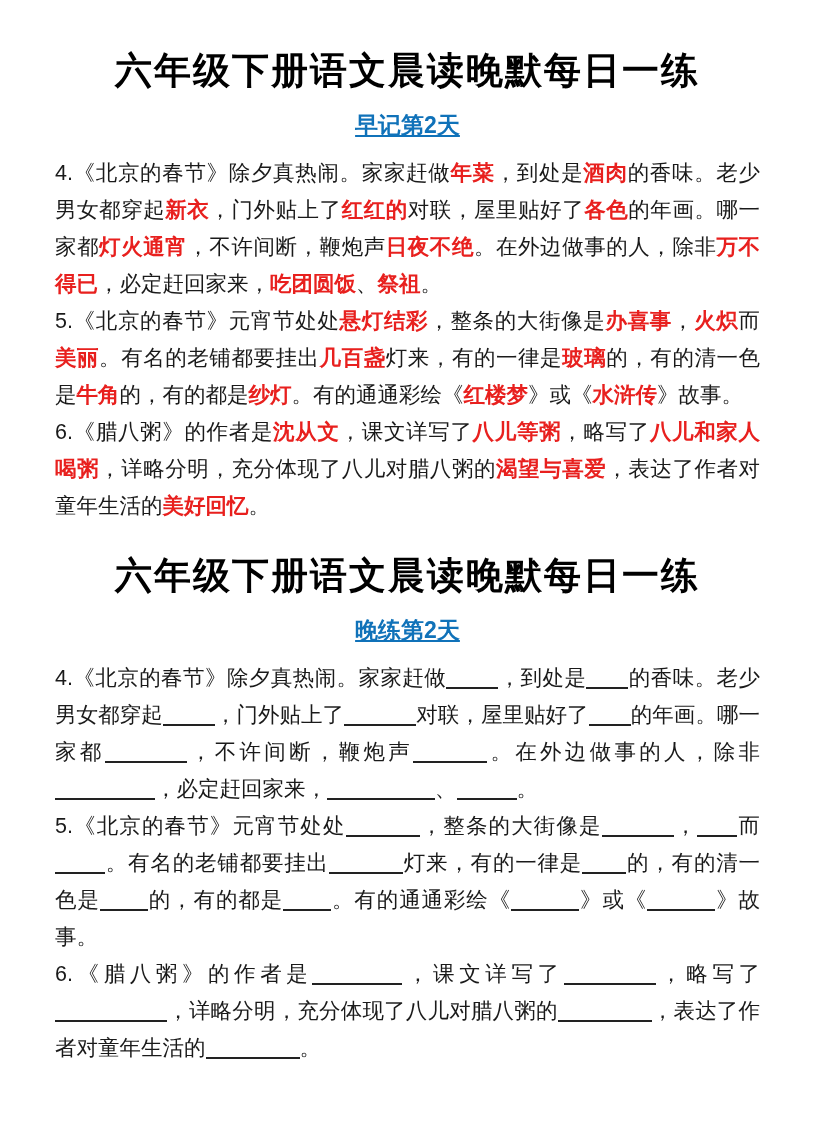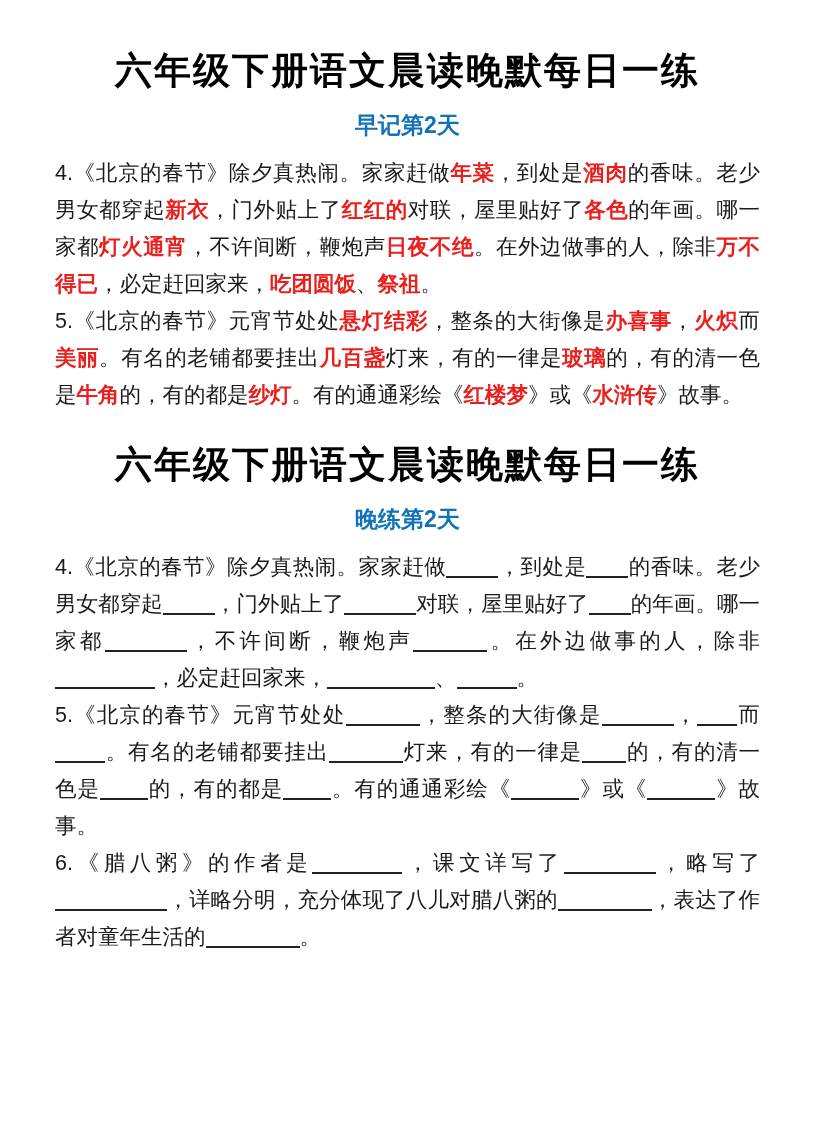--- a/index.html
+++ b/index.html
@@ -26,20 +26,21 @@
     letter-spacing:2px;
     color:#000;
     margin-bottom:14px;
   }
   h2.ws-subtitle{
     text-align:center;
     font-size:23px;
     font-weight:bold;
     color:var(--blue);
     margin-bottom:14px;
+    text-decoration:underline;
   }
   section + section{margin-top:26px;}
   .passages p.passage{
     font-size:21.5px;
     line-height:37px;
     text-align:justify;
     text-justify:inter-ideograph;
     color:var(--ink);
   }
   .passages p.passage span.hl{
@@ -60,20 +61,21 @@
 <body>
 
 <div class="page">
 
   <section>
     <h1 class="ws-title">六年级下册语文晨读晚默每日一练</h1>
     <h2 class="ws-subtitle">早记第2天</h2>
     <div class="passages">
         <p class="passage"><span>4.《北京的春节》除夕真热闹。家家赶做</span><span class="hl">年菜</span><span>，到处是</span><span class="hl">酒肉</span><span>的香味。老少男女都穿起</span><span class="hl">新衣</span><span>，门外贴上了</span><span class="hl">红红的</span><span>对联，屋里贴好了</span><span class="hl">各色</span><span>的年画。哪一家都</span><span class="hl">灯火通宵</span><span>，不许间断，鞭炮声</span><span class="hl">日夜不绝</span><span>。在外边做事的人，除非</span><span class="hl">万不得已</span><span>，必定赶回家来，</span><span class="hl">吃团圆饭</span><span>、</span><span class="hl">祭祖</span><span>。</span></p>
         <p class="passage"><span>5.《北京的春节》元宵节处处</span><span class="hl">悬灯结彩</span><span>，整条的大街像是</span><span class="hl">办喜事</span><span>，</span><span class="hl">火炽</span><span>而</span><span class="hl">美丽</span><span>。有名的老铺都要挂出</span><span class="hl">几百盏</span><span>灯来，有的一律是</span><span class="hl">玻璃</span><span>的，有的清一色是</span><span class="hl">牛角</span><span>的，有的都是</span><span class="hl">纱灯</span><span>。有的通通彩绘《</span><span class="hl">红楼梦</span><span>》或《</span><span class="hl">水浒传</span><span>》故事。</span></p>
+        <p class="passage"><span>6.《腊八粥》的作者是</span><span class="hl">沈从文</span><span>，课文详写了</span><span class="hl">八儿等粥</span><span>，略写了</span><span class="hl">八儿和家人喝粥</span><span>，详略分明，充分体现了八儿对腊八粥的</span><span class="hl">渴望与喜爱</span><span>，表达了作者对童年生活的</span><span class="hl">美好回忆</span><span>。</span></p>
       </div>
   </section>
 
   <section>
     <h1 class="ws-title">六年级下册语文晨读晚默每日一练</h1>
     <h2 class="ws-subtitle">晚练第2天</h2>
     <div class="passages">
         <p class="passage"><span>4.《北京的春节》除夕真热闹。家家赶做</span><span class="blank" style="width: 52px;"></span><span>，到处是</span><span class="blank" style="width: 42px;"></span><span>的香味。老少男女都穿起</span><span class="blank" style="width: 52px;"></span><span>，门外贴上了</span><span class="blank" style="width: 72px;"></span><span>对联，屋里贴好了</span><span class="blank" style="width: 42px;"></span><span>的年画。哪一家都</span><span class="blank" style="width: 82px;"></span><span>，不许间断，鞭炮声</span><span class="blank" style="width: 74px;"></span><span>。在外边做事的人，除非</span><span class="blank" style="width: 100px;"></span><span>，必定赶回家来，</span><span class="blank" style="width: 108px;"></span><span>、</span><span class="blank" style="width: 60px;"></span><span>。</span></p>
         <p class="passage"><span>5.《北京的春节》元宵节处处</span><span class="blank" style="width: 74px;"></span><span>，整条的大街像是</span><span class="blank" style="width: 72px;"></span><span>，</span><span class="blank" style="width: 40px;"></span><span>而</span><span class="blank" style="width: 50px;"></span><span>。有名的老铺都要挂出</span><span class="blank" style="width: 74px;"></span><span>灯来，有的一律是</span><span class="blank" style="width: 44px;"></span><span>的，有的清一色是</span><span class="blank" style="width: 48px;"></span><span>的，有的都是</span><span class="blank" style="width: 48px;"></span><span>。有的通通彩绘《</span><span class="blank" style="width: 68px;"></span><span>》或《</span><span class="blank" style="width: 68px;"></span><span>》故事。</span></p>
         <p class="passage"><span>6.《腊八粥》的作者是</span><span class="blank" style="width: 90px;"></span><span>，课文详写了</span><span class="blank" style="width: 92px;"></span><span>，略写了</span><span class="blank" style="width: 112px;"></span><span>，详略分明，充分体现了八儿对腊八粥的</span><span class="blank" style="width: 94px;"></span><span>，表达了作者对童年生活的</span><span class="blank" style="width: 94px;"></span><span>。</span></p>

